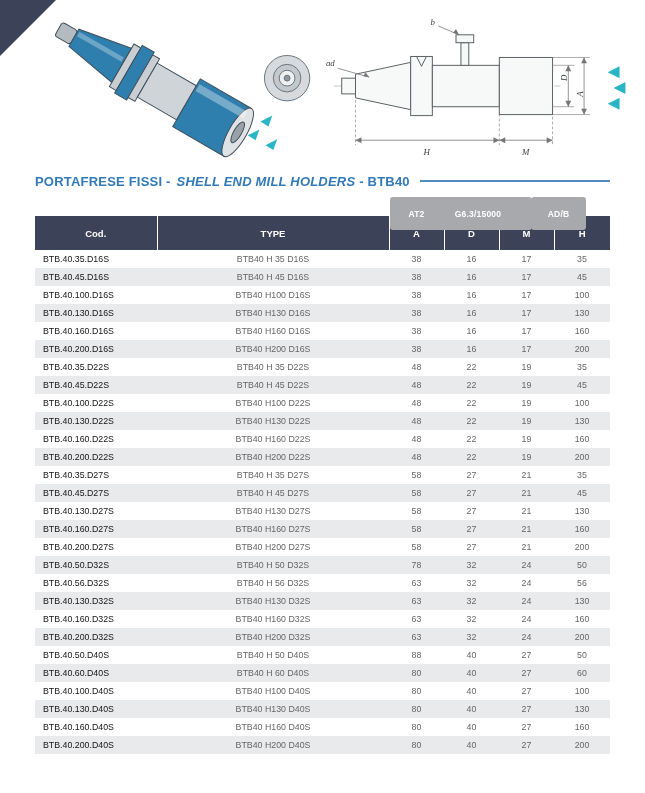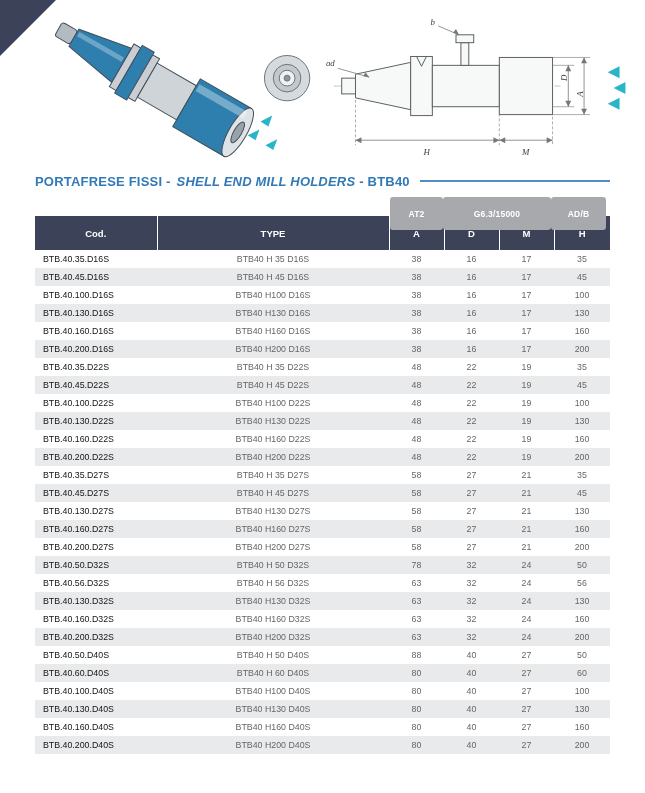--- a/index.html
+++ b/index.html
@@ -27,22 +27,22 @@
   .title{color:var(--accent-blue);font-size:13px;font-weight:bold;white-space:nowrap;letter-spacing:.2px;}
   .title .p2{font-style:italic;margin:0 4px;}
   .title .p1{margin-right:2px;}
   .title-rule{flex:1;height:2px;background:var(--accent-blue);margin-left:10px;opacity:.85;}
 
   .badge-row{position:relative;margin:7px 0 0 35px;width:575px;height:15px;}
   .badge{position:absolute;top:0;height:33px;background:var(--badge-grey);color:#fff;
     font-size:8.5px;font-weight:bold;display:flex;align-items:center;justify-content:center;
     border-radius:3px;letter-spacing:.2px;}
   .badge.b1{left:355px;width:53px;}
-  .badge.b2{left:408px;width:108px;}
-  .badge.b3{left:516px;width:55px;}
+  .badge.b2{left:389px;width:108px;}
+  .badge.b3{left:496px;width:55px;}
 
   table.spec{width:575px;margin:4px 0 0 35px;border-collapse:collapse;table-layout:fixed;}
   col.c-cod{width:122px}col.c-type{width:232px}
   col.c-a{width:55px}col.c-d{width:55px}col.c-m{width:55px}col.c-h{width:56px}
   th{background:var(--header-navy);color:#fff;font-size:9.5px;font-weight:bold;
     height:34px;border-right:1.5px solid #fff;text-align:center;}
   th:last-child{border-right:none;}
   td{height:18px;font-size:8.8px;color:#666;text-align:center;padding:0;line-height:18px;
     white-space:nowrap;overflow:hidden;}
   td.cod{text-align:left;padding-left:8px;font-weight:normal;color:#141414;}

